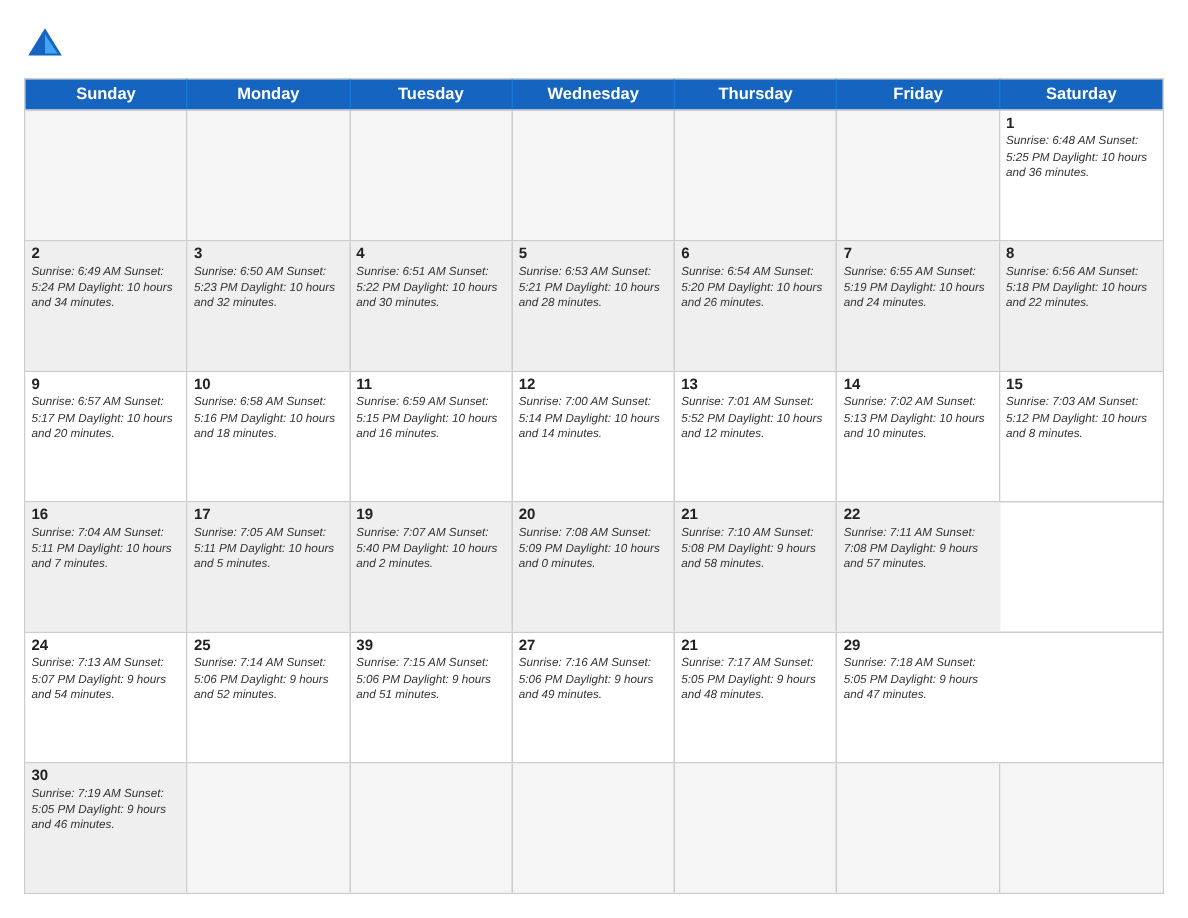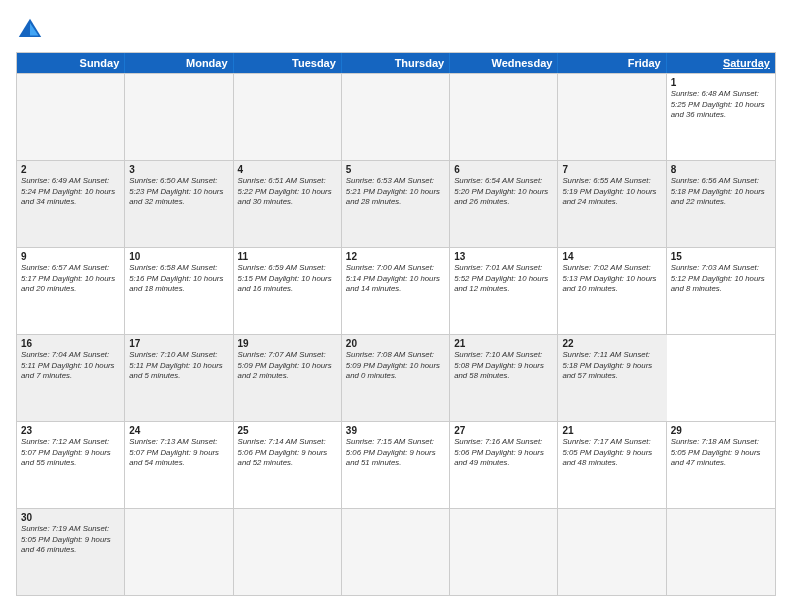--- a/index.html
+++ b/index.html
@@ -67,23 +67,23 @@
       display: grid;
       grid-template-columns: repeat(7, 1fr);
       background: #1565c0;
     }
     .cal-header-cell {
       color: #fff;
       font-size: 11px;
       font-weight: bold;
       padding: 4px 5px;
       border-right: 1px solid #1976d2;
-      text-align: right;
-    }
-    .cal-header-cell:last-child { border-right: none; text-decoration: underline; }
+      text-align: center;
+    }
+    .cal-header-cell:last-child { border-right: none; }
     .cal-body {
       flex: 1;
       display: grid;
       grid-template-rows: repeat(6, 1fr);
     }
     .cal-row {
       display: grid;
       grid-template-columns: repeat(7, 1fr);
       border-top: 1px solid #ccc;
     }
@@ -132,22 +132,22 @@
       <div class="month-title"></div>
       <div class="subtitle"></div>
     </div>
   </div>
 
   <div class="calendar">
     <div class="cal-header">
     <div class="cal-header-cell">Sunday</div>
         <div class="cal-header-cell">Monday</div>
         <div class="cal-header-cell">Tuesday</div>
+        <div class="cal-header-cell">Wednesday</div>
         <div class="cal-header-cell">Thursday</div>
-        <div class="cal-header-cell">Wednesday</div>
         <div class="cal-header-cell">Friday</div>
         <div class="cal-header-cell">Saturday</div>
       </div>
     <div class="cal-body">
     <div class="cal-row">
           <div class="cal-cell empty"></div>
           <div class="cal-cell empty"></div>
           <div class="cal-cell empty"></div>
           <div class="cal-cell empty"></div>
           <div class="cal-cell empty"></div>
@@ -265,62 +265,55 @@
         <div class="cal-row">
           <div class="cal-cell shade">
             <span class="day-num">16</span>
             <div class="cell-info">Sunrise: 7:04 AM
 Sunset: 5:11 PM
 Daylight: 10 hours
 and 7 minutes.</div>
           </div>
           <div class="cal-cell shade">
             <span class="day-num">17</span>
-            <div class="cell-info">Sunrise: 7:10 AM
+            <div class="cell-info">Sunrise: 7:05 AM
 Sunset: 5:11 PM
 Daylight: 10 hours
 and 5 minutes.</div>
           </div>
           <div class="cal-cell shade">
             <span class="day-num">19</span>
             <div class="cell-info">Sunrise: 7:07 AM
-Sunset: 5:09 PM
+Sunset: 5:40 PM
 Daylight: 10 hours
 and 2 minutes.</div>
           </div>
           <div class="cal-cell shade">
             <span class="day-num">20</span>
             <div class="cell-info">Sunrise: 7:08 AM
 Sunset: 5:09 PM
 Daylight: 10 hours
 and 0 minutes.</div>
           </div>
           <div class="cal-cell shade">
             <span class="day-num">21</span>
             <div class="cell-info">Sunrise: 7:10 AM
 Sunset: 5:08 PM
 Daylight: 9 hours
 and 58 minutes.</div>
           </div>
           <div class="cal-cell shade">
             <span class="day-num">22</span>
             <div class="cell-info">Sunrise: 7:11 AM
-Sunset: 5:18 PM
+Sunset: 7:08 PM
 Daylight: 9 hours
 and 57 minutes.</div>
           </div>
         </div>
         <div class="cal-row">
-          <div class="cal-cell">
-            <span class="day-num">23</span>
-            <div class="cell-info">Sunrise: 7:12 AM
-Sunset: 5:07 PM
-Daylight: 9 hours
-and 55 minutes.</div>
-          </div>
           <div class="cal-cell">
             <span class="day-num">24</span>
             <div class="cell-info">Sunrise: 7:13 AM
 Sunset: 5:07 PM
 Daylight: 9 hours
 and 54 minutes.</div>
           </div>
           <div class="cal-cell">
             <span class="day-num">25</span>
             <div class="cell-info">Sunrise: 7:14 AM

